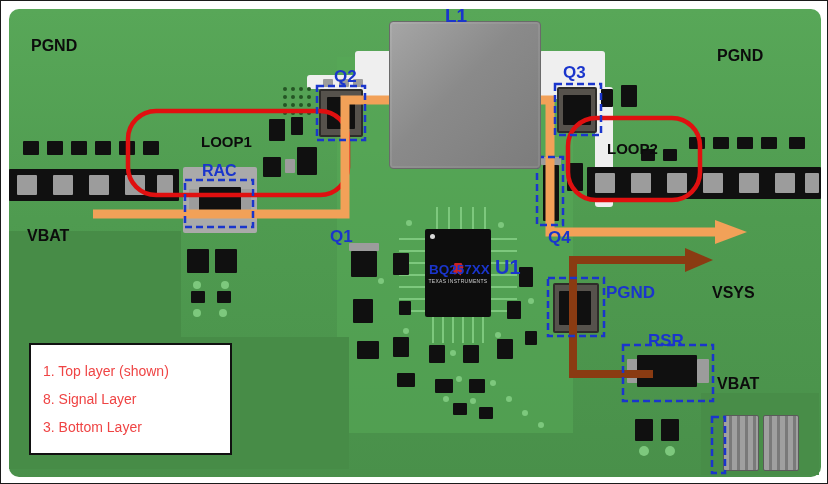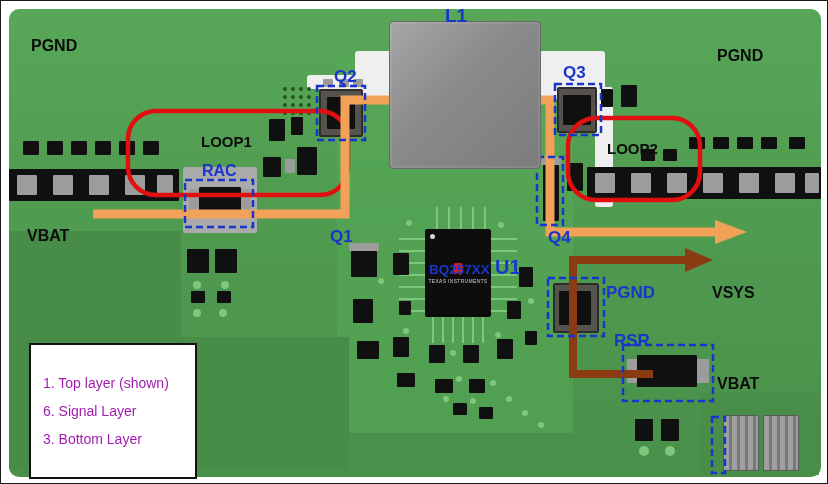--- a/index.html
+++ b/index.html
@@ -21,22 +21,22 @@
   .ic{position:absolute;left:424px;top:228px;width:66px;height:88px;background:#0d0d0d;z-index:2;
       border-radius:2px;display:flex;flex-direction:column;align-items:center;justify-content:center;gap:2px}
   .ic::after{content:"";position:absolute;left:5px;top:5px;width:5px;height:5px;border-radius:50%;background:#d8d8d8}
   .ti-logo{width:11px;height:13px;background:#cc2222;
            clip-path:polygon(20% 0,80% 0,100% 35%,75% 100%,45% 80%,20% 95%,0 55%)}
   .ti-text{font-size:5px;color:#cfcfcf;letter-spacing:.3px;text-transform:uppercase;white-space:nowrap}
   .lbl{position:absolute;z-index:6;font-size:16px;font-weight:600;color:#0c0c0c;white-space:nowrap}
   .lbl.blue{color:var(--label-blue,#1a35cc);font-weight:bold;font-size:17px}
   .lbl.small{font-size:15px}
   .lbl.chip{font-size:13.5px}
-  .legend{position:absolute;left:28px;top:342px;width:168px;background:#ffffff;border:2px solid #111;
-          z-index:7;padding:24px 12px;font-size:14px;line-height:2.0;color:#a21caf}
+  .legend{position:absolute;left:28px;top:342px;width:203px;background:#ffffff;border:2px solid #111;
+          z-index:7;padding:12px 12px;font-size:14px;line-height:2.0;color:#ef4444}
 </style>
 </head>
 <body>
 
 <div class="stage">
   <div class="board"></div>
 
   <svg class="svg-under" width="828" height="484" viewBox="0 0 828 484">
     <g>
       <rect x="336" y="56" width="236" height="376" fill="#57a957" fill-opacity="0.55"></rect>
@@ -243,21 +243,21 @@
   <div class="lbl small" style="left:200px;top:132px">LOOP1</div>
   <div class="lbl small" style="left:606px;top:139px">LOOP2</div>
   <div class="lbl blue" style="left:201px;top:161px;font-size:16px">RAC</div>
   <div class="lbl" style="left:26px;top:226px">VBAT</div>
   <div class="lbl blue" style="left:329px;top:226px">Q1</div>
   <div class="lbl blue" style="left:547px;top:227px">Q4</div>
   <div class="lbl blue chip" style="left:428px;top:261px">BQ257XX</div>
   <div class="lbl blue" style="left:494px;top:255px;font-size:20px">U1</div>
   <div class="lbl blue" style="left:605px;top:282px">PGND</div>
   <div class="lbl" style="left:711px;top:283px">VSYS</div>
-  <div class="lbl blue" style="left:613px;top:330px">RSR</div>
+  <div class="lbl blue" style="left:647px;top:330px">RSR</div>
   <div class="lbl" style="left:716px;top:374px">VBAT</div>
 
   <div class="legend">
     <div>1. Top layer (shown)</div>
-    <div>6. Signal Layer</div>
+    <div>8. Signal Layer</div>
     <div>3. Bottom Layer</div>
   </div>
 </div>
 
 </body></html>

